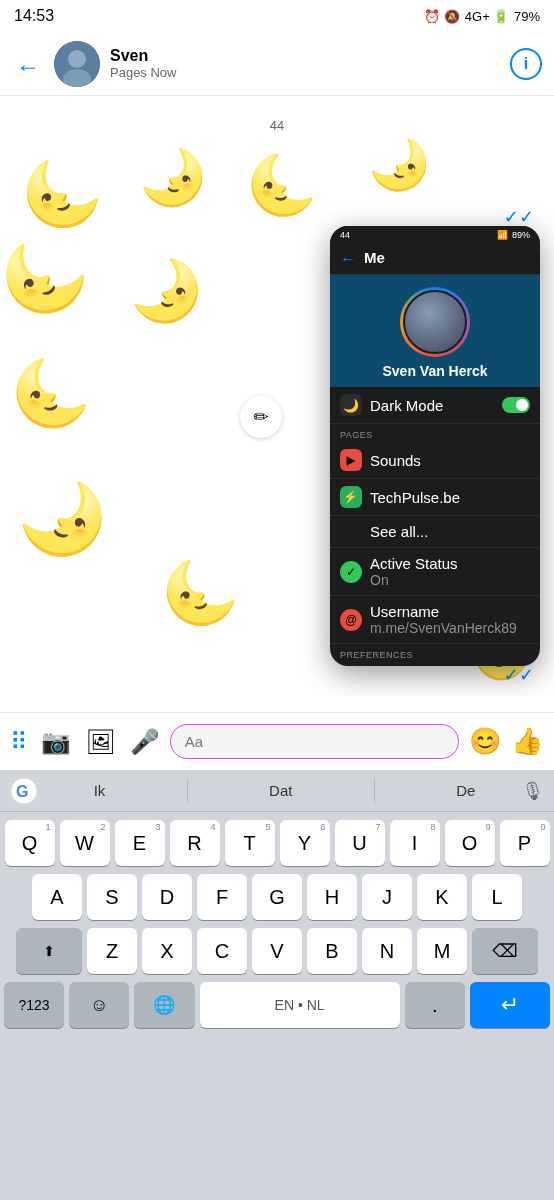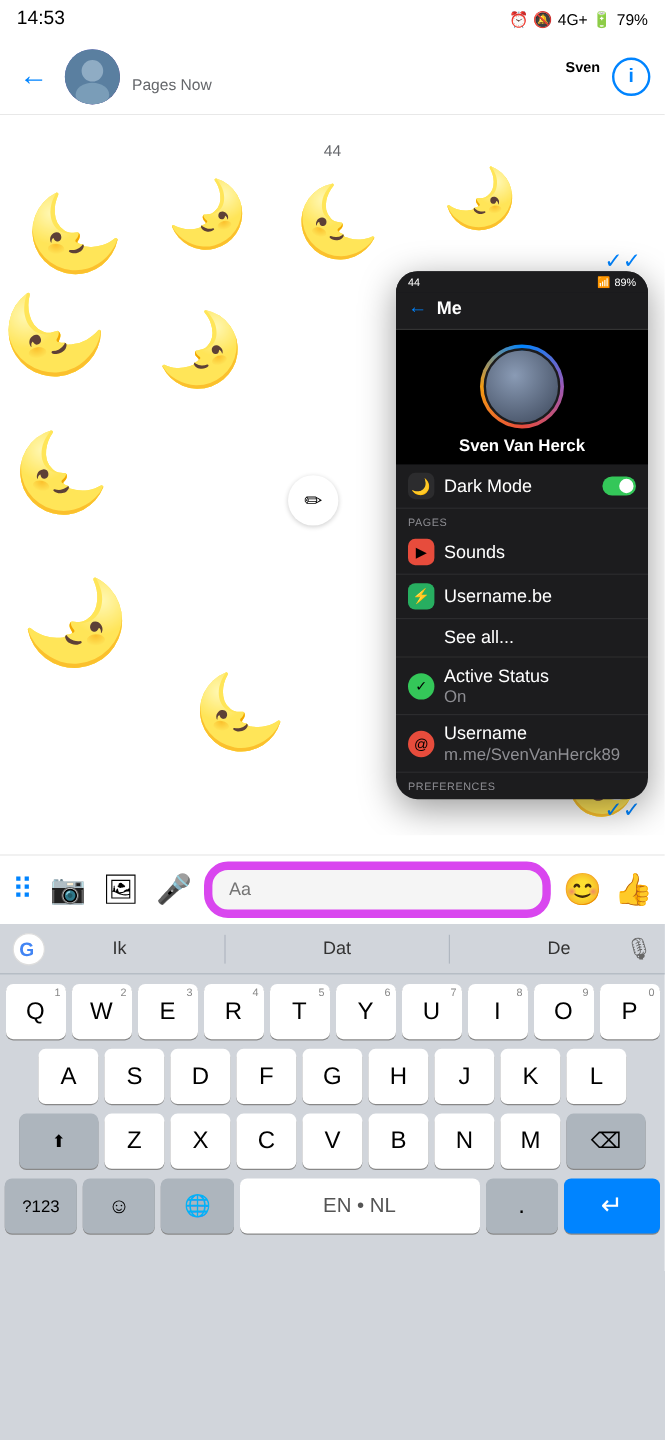--- a/index.html
+++ b/index.html
@@ -53,21 +53,21 @@
       width: 100%;
       height: 100%;
       border-radius: 50%;
       background: radial-gradient(circle at 40% 35%, #8a9bb5, #4a5568);
       display: flex;
       align-items: center;
       justify-content: center;
       font-size: 20px;
     }
     .header-info { flex: 1; }
-    .header-name { font-size: 12px; font-weight: 700; color: #000; text-align: right; }
+    .header-name { font-size: 16px; font-weight: 700; color: #000; }
     .header-status { font-size: 13px; color: #65676b; }
     .info-btn {
       width: 32px;
       height: 32px;
       border-radius: 50%;
       border: 2px solid #0084ff;
       display: flex;
       align-items: center;
       justify-content: center;
       color: #0084ff;
@@ -156,21 +156,21 @@
       background: #1c1c1e;
       border-bottom: 1px solid #333;
     }
     .phone-back { color: #0084ff; font-size: 16px; margin-right: 8px; }
     .phone-title { color: #fff; font-size: 15px; font-weight: 600; }
     .phone-avatar-section {
       display: flex;
       flex-direction: column;
       align-items: center;
       padding: 12px 0 8px;
-      background: #000000;
+      background: #0c4a6e;
     }
     .phone-avatar-ring {
       width: 70px;
       height: 70px;
       border-radius: 50%;
       background: conic-gradient(#0084ff, #9b59b6, #e74c3c, #f39c12, #0084ff);
       padding: 3px;
       display: flex;
       align-items: center;
       justify-content: center;
@@ -244,21 +244,21 @@
       background: #fff;
       border-top: 1px solid #e8e8e8;
       gap: 10px;
       height: 58px;
     }
     .input-icons { display: flex; gap: 14px; align-items: center; }
     .input-icon { font-size: 24px; cursor: pointer; }
     .input-icon-blue { color: #0084ff; }
     .input-field {
       flex: 1;
-      border: 7px solid #d946ef;
+      border: 1px solid #d946ef;
       border-radius: 20px;
       padding: 8px 14px;
       font-size: 15px;
       color: #aaa;
       background: #f5f5f5;
       outline: none;
     }
     .emoji-btn { font-size: 26px; cursor: pointer; }
     .like-btn { font-size: 26px; cursor: pointer; color: #0084ff; }
 
@@ -346,21 +346,21 @@
       background: #adb5bd;
       color: #000;
       font-size: 14px;
       flex: 1.5;
       max-width: 66px;
     }
     .key-space {
       background: #fff;
       flex: 5;
       max-width: 200px;
-      font-size: 17px;
+      font-size: 14px;
       color: #555;
     }
     .key-return {
       background: #0084ff;
       color: #fff;
       flex: 2;
       max-width: 88px;
       font-size: 22px;
     }
     .key-backspace {
@@ -470,21 +470,21 @@
       <div class="phone-toggle"></div>
     </div>
 
     <div class="phone-section">Pages</div>
     <div class="phone-row">
       <div class="phone-row-icon" style="background:#e74c3c;">▶</div>
       <span class="phone-row-text">Sounds</span>
     </div>
     <div class="phone-row">
       <div class="phone-row-icon" style="background:#27ae60;">⚡</div>
-      <span class="phone-row-text">Username.be</span>
+      <span class="phone-row-text">TechPulse.be</span>
     </div>
     <div class="phone-row">
       <span class="phone-row-text" style="padding-left:30px;">See all...</span>
     </div>
 
     <div class="phone-row">
       <div class="phone-row-icon" style="background:#34c759; border-radius:50%;">✓</div>
       <div style="flex:1;">
         <div class="phone-row-text">Active Status</div>
         <div class="phone-row-subtext">On</div>

